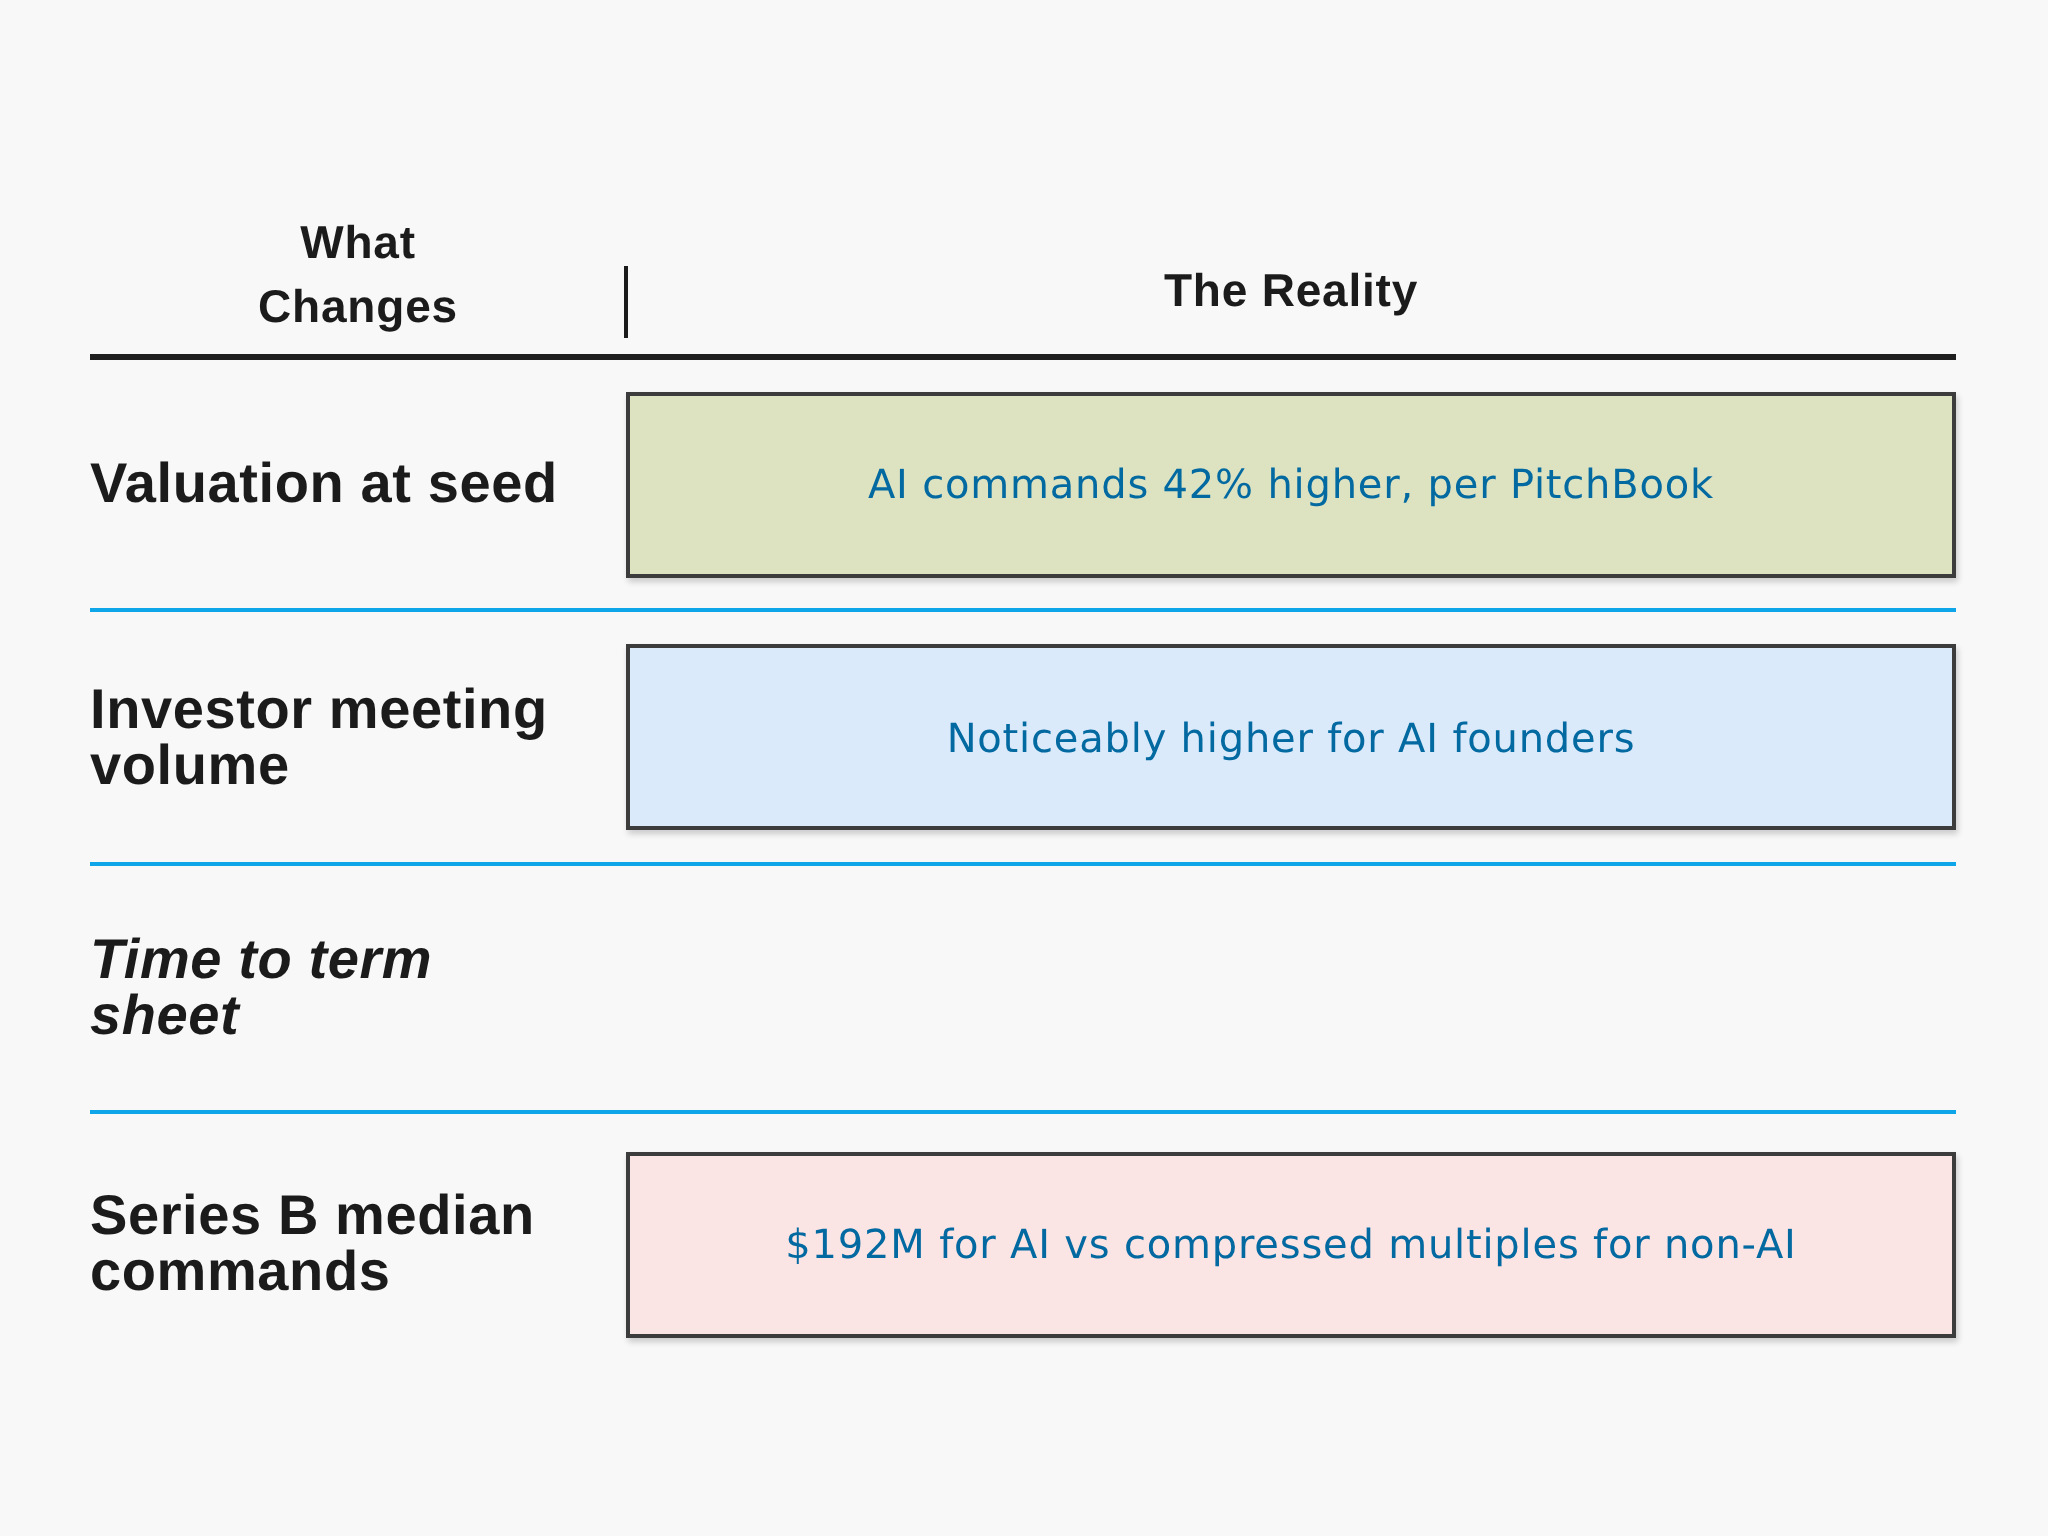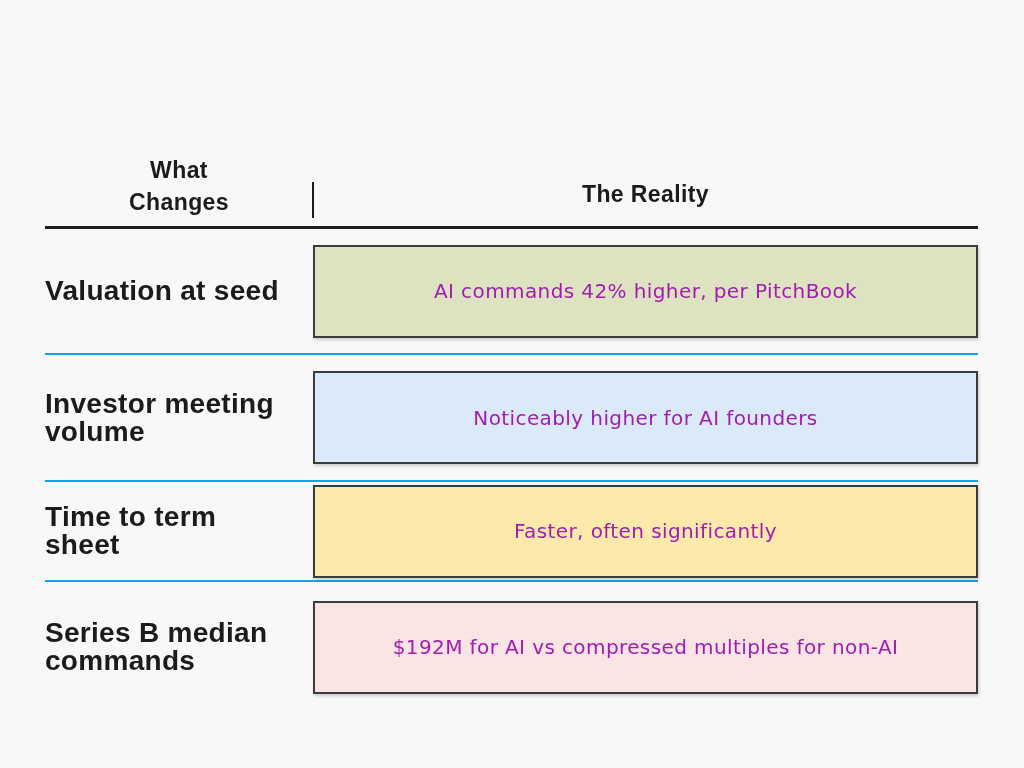--- a/index.html
+++ b/index.html
@@ -9,26 +9,25 @@
     font-family:"Liberation Sans",sans-serif;
     color:#1b1b1b;
     position:relative;
     overflow:hidden;
   }
   .table{
     position:absolute;left:45px;top:0;width:933px;
   }
   .header-row{
     position:relative;
-    height:217px;
+    height:180px;
     border-bottom:3px solid #1f1f1f;
     display:grid;
     grid-template-columns:268px 665px;
     box-sizing:border-box;
-    margin-top:12px;
   }
   .hcell{
     display:flex;align-items:flex-end;justify-content:center;
     font-weight:bold;
     letter-spacing:0.4px;
   }
   .hcell.left{
     font-size:23px;line-height:32px;
     white-space:pre-line;text-align:center;
     padding-bottom:8px;
@@ -45,42 +44,42 @@
   }
   .row{
     display:grid;
     grid-template-columns:268px 665px;
     align-items:center;
     box-sizing:border-box;
   }
   .row.divided{border-top:2px solid #0ea5e9;}
   .r1{height:124px;}
   .r2{height:127px;}
-  .r3{height:100px;}
+  .r3{height:124px;font-style:italic;}
   .r4{height:132px;}
   .label{
     text-align:left;
     font-weight:bold;
     font-size:28px;line-height:28px;
     white-space:pre-line;
     letter-spacing:0.3px;
   }
   .value-cell{
     display:flex;align-items:center;justify-content:center;
   }
   .value-box{
     width:665px;height:93px;
     box-sizing:border-box;
     border:2px solid #3c3c3c;
     display:flex;align-items:center;justify-content:center;
     text-align:center;
     font-family:"DejaVu Sans",sans-serif;
     font-size:20px;
     letter-spacing:0.4px;
-    color:#a21caf;
+    color:#0369a1;
     box-shadow:1px 2px 3px rgba(0,0,0,0.18);
   }
 </style>
 </head>
 <body>
 
 <div class="table">
 
   <div class="header-row">
     <div class="hcell left">What
@@ -100,23 +99,20 @@
     <div class="label">Investor meeting
 volume</div>
     <div class="value-cell">
       <div class="value-box" style="background-color: rgb(219, 234, 250);">Noticeably higher for AI founders</div>
     </div>
   </div>
 
   <div class="row r3 divided">
     <div class="label">Time to term
 sheet</div>
-    <div class="value-cell">
-      <div class="value-box" style="background-color: rgb(253, 234, 171);">Faster, often significantly</div>
-    </div>
   </div>
 
   <div class="row r4 divided">
     <div class="label">Series B median
 commands</div>
     <div class="value-cell">
       <div class="value-box" style="background-color: rgb(251, 228, 228);">$192M for AI vs compressed multiples for non-AI</div>
     </div>
   </div>
 

